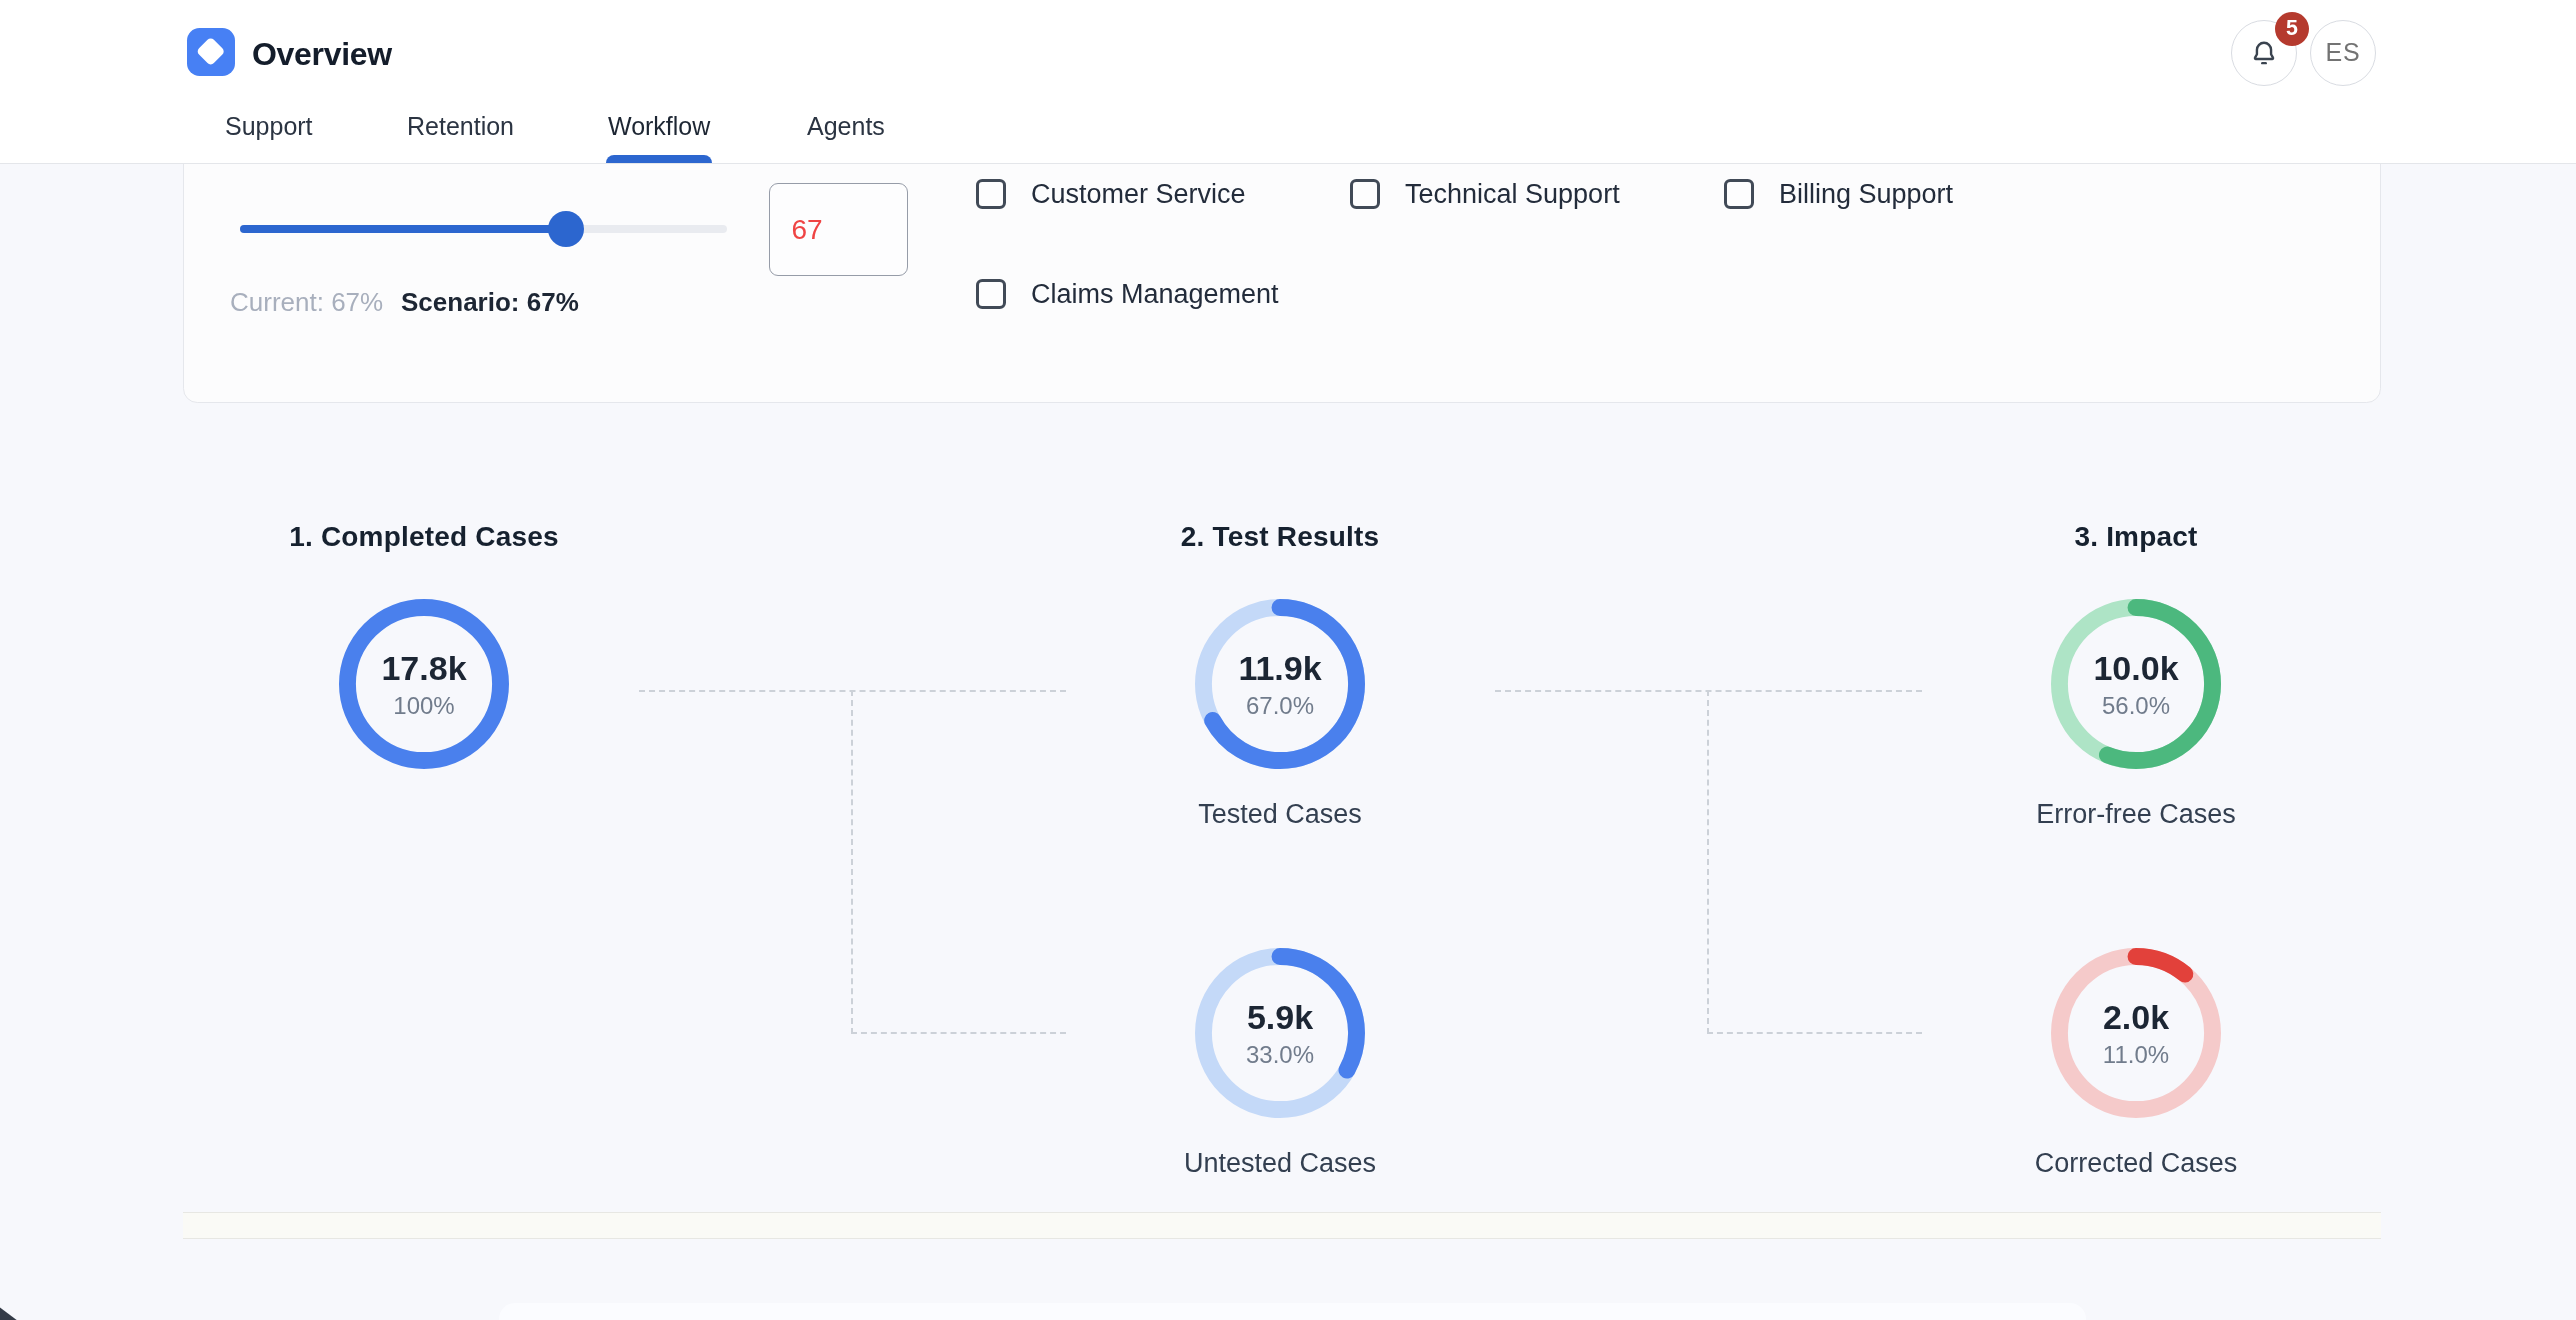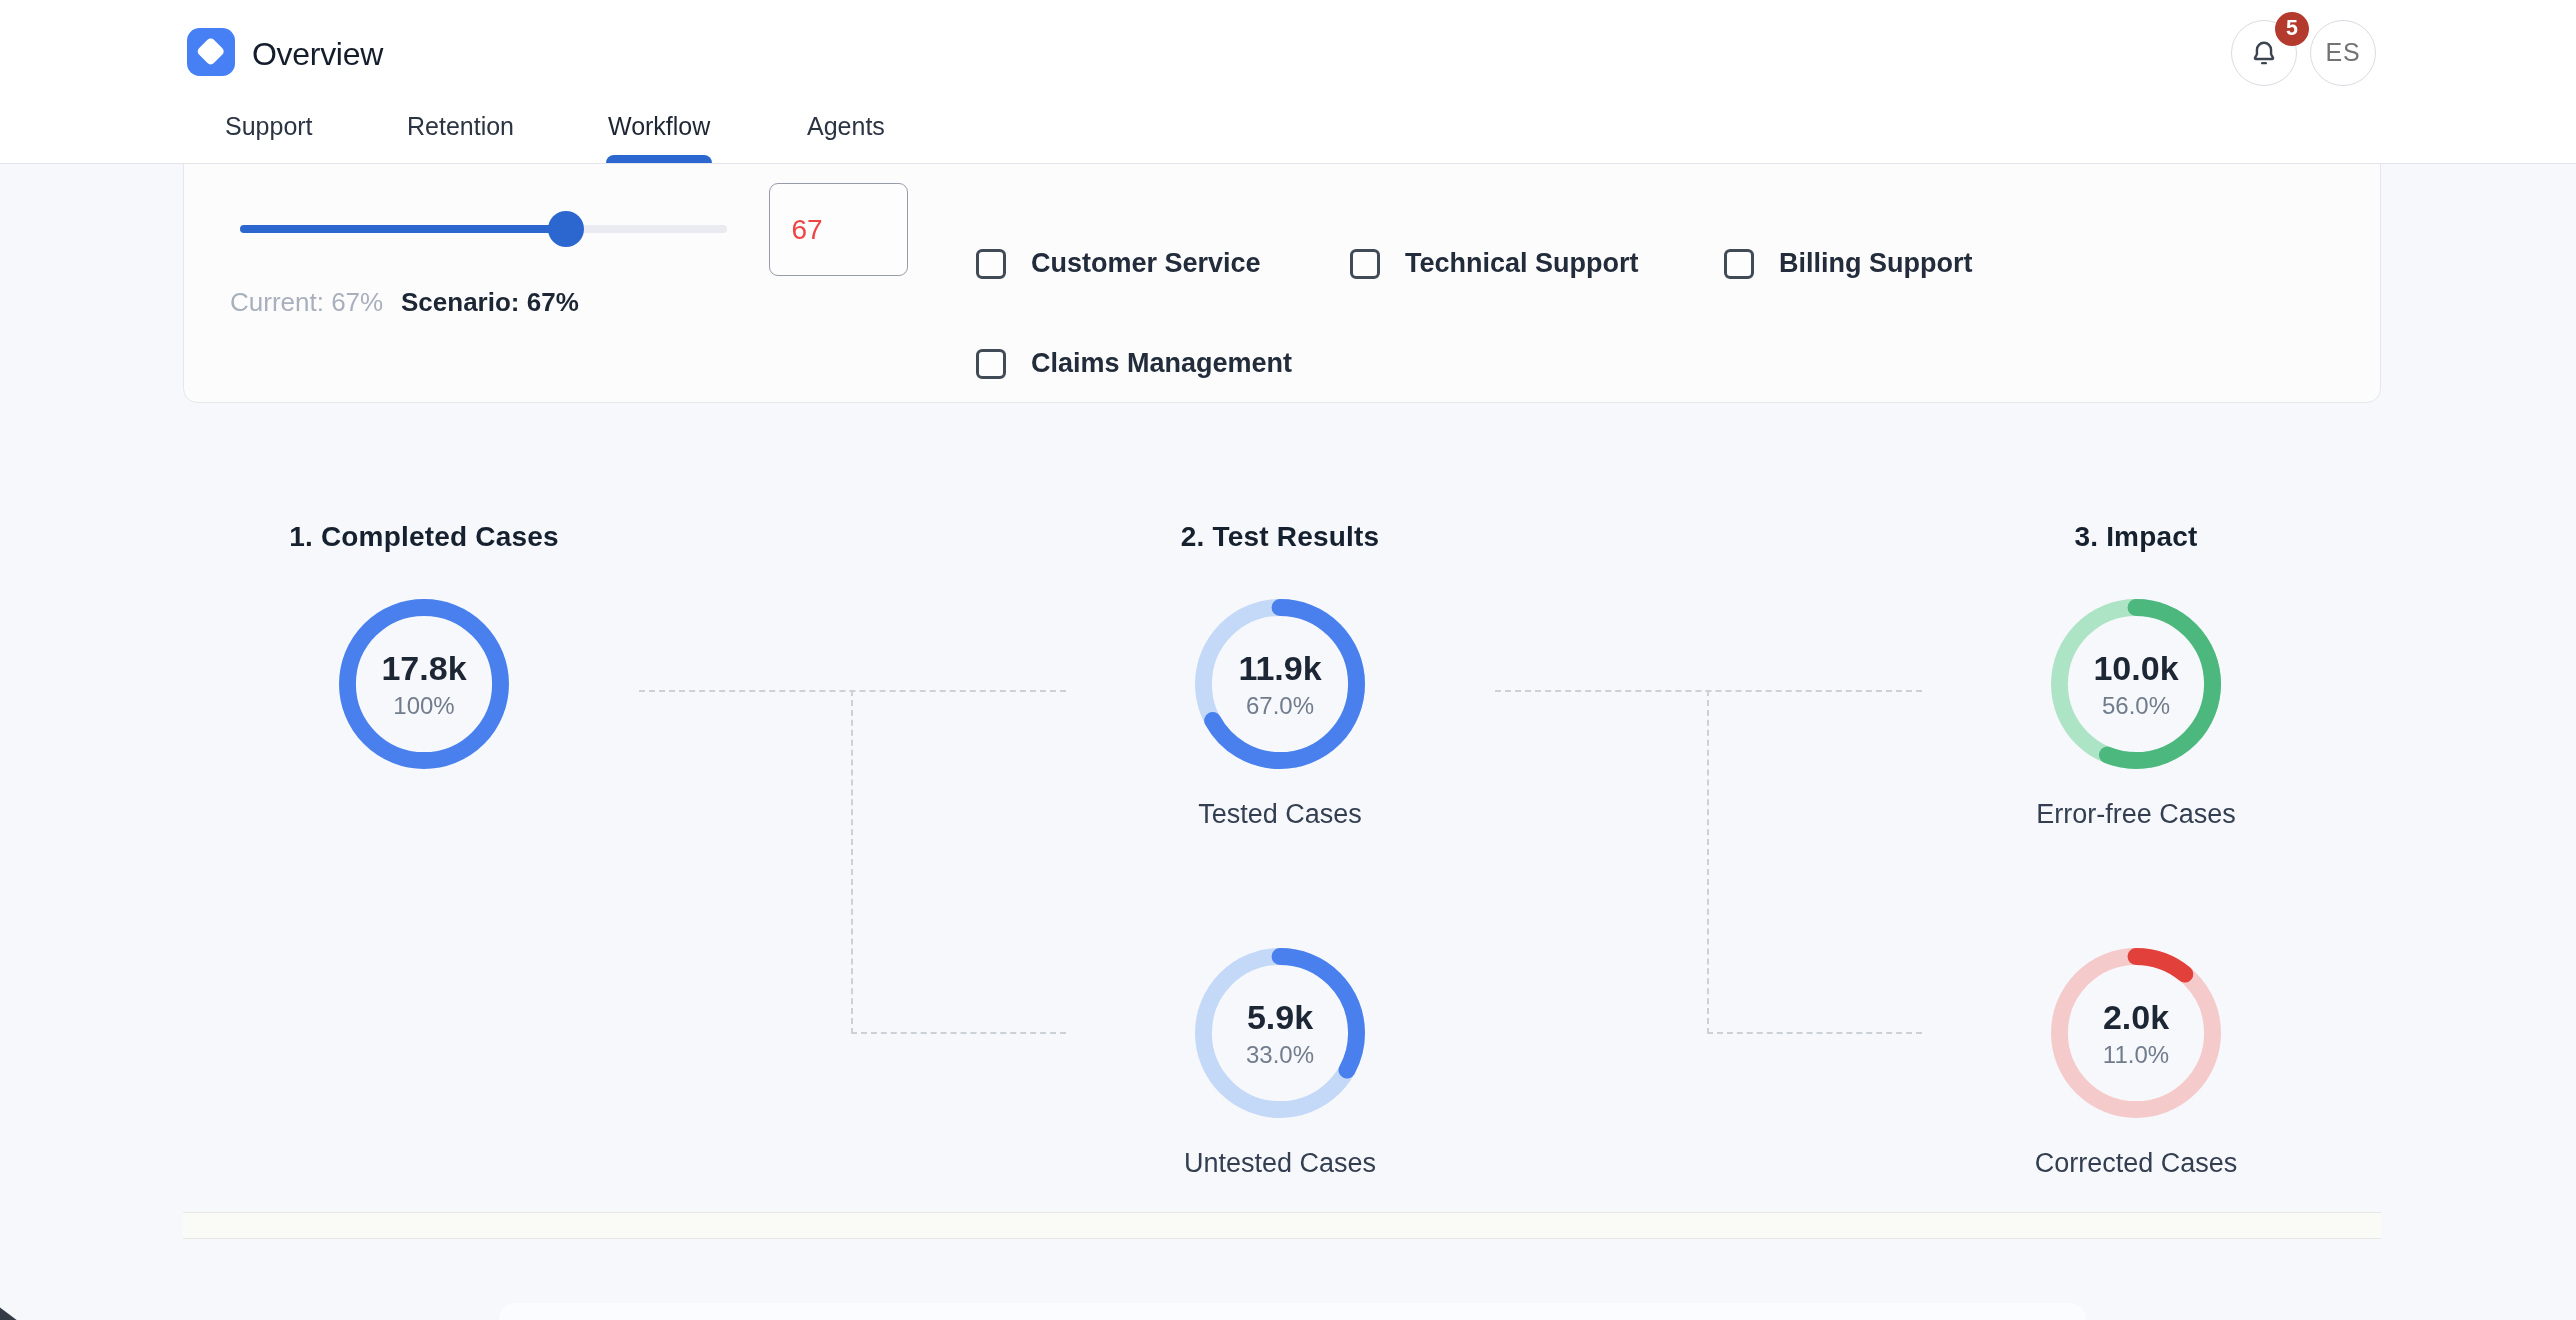--- a/index.html
+++ b/index.html
@@ -6,37 +6,37 @@
   body{
     width:2576px;height:1321px;position:relative;overflow:hidden;
     background:#f7f8fc;
     font-family:"Liberation Sans","DejaVu Sans",sans-serif;
     color:#232c3b;
   }
   
   .header{position:absolute;left:0;top:0;width:2576px;height:163px;background:#ffffff;border-bottom:1.8px solid #e4e6ea;z-index:10;}
   .logo{position:absolute;left:187px;top:28px;width:48px;height:48px;border-radius:12.5px;display:flex;align-items:center;justify-content:center;}
   .logo-diamond{width:21.4px;height:21.4px;background:#ffffff;border-radius:4.5px;transform:rotate(45deg);}
-  .app-title{position:absolute;left:252px;top:36px;font-size:32px;font-weight:400;color:#141d2b;letter-spacing:-0.3px;}
+  .app-title{position:absolute;left:252px;top:36px;font-size:32px;font-weight:700;color:#141d2b;letter-spacing:-0.3px;}
   .tab{position:absolute;top:89px;height:74px;display:flex;align-items:center;font-size:25px;color:#2b3442;cursor:pointer;}
   .tab.active{color:#1d2633;font-weight:500;}
   .tab-underline{position:absolute;left:-1.8px;right:-1.8px;bottom:0;height:8px;border-radius:8px 8px 0 0;}
   .icon-btn{position:absolute;top:19.6px;width:66px;height:66px;border-radius:50%;background:#ffffff;border:1.8px solid #d9dce2;box-sizing:border-box;display:flex;align-items:center;justify-content:center;}
   .badge{position:absolute;left:43px;top:-9px;width:34px;height:34px;border-radius:50%;display:flex;align-items:center;justify-content:center;color:#fff;font-size:21.4px;font-weight:700;}
   .avatar-txt{font-size:25px;color:#737373;letter-spacing:0.9px;text-align:center;}
   
   .card{position:absolute;left:183px;top:125px;width:2198px;height:278px;background:#fcfcfd;border:1.8px solid #e5e7ec;border-radius:14.3px;box-sizing:border-box;z-index:1;}
   .slider-track{position:absolute;left:240px;top:225px;width:487px;height:8px;border-radius:4.5px;background:#e9ebf0;z-index:2;}
   .slider-fill{position:absolute;left:0;top:0;height:8px;border-radius:4.5px;}
   .slider-thumb{position:absolute;top:-14.3px;width:36px;height:36px;border-radius:50%;cursor:pointer;}
   .scenario-input{position:absolute;left:769px;top:183px;width:139px;height:93px;box-sizing:border-box;background:#fdfdfe;border:1.8px solid #969ca8;border-radius:9px;font-size:28px;color:#ef4444;padding:0 0 0 21.4px;outline:none;z-index:2;font-family:inherit;}
   .current-label{position:absolute;left:230px;top:287px;font-size:26px;color:#a8afbd;z-index:2;}
   .scenario-label{position:absolute;left:401px;top:287px;font-size:26px;font-weight:600;color:#1d2634;z-index:2;}
   .cb-grid{position:absolute;left:976px;top:179px;display:grid;grid-template-columns:374px 374px 374px;grid-auto-rows:100px;z-index:2;}
-  .cb-item{display:flex;align-items:flex-end;gap:25px;font-weight:bold;}
+  .cb-item{display:flex;align-items:flex-start;gap:25px;}
   .cb-box{width:30px;height:30px;box-sizing:border-box;border:3.6px solid #414a57;border-radius:6.2px;background:#fdfdfe;cursor:pointer;flex:0 0 auto;}
   .cb-label{font-size:27px;color:#232c3b;white-space:nowrap;}
   
   .section-title{position:absolute;transform:translateX(-50%);font-size:28px;font-weight:700;color:#16212f;white-space:nowrap;letter-spacing:0.2px;}
   .ring{position:absolute;width:178px;height:178px;}
   .ring svg{position:absolute;left:0;top:0;}
   .ring-text{position:absolute;left:0;top:0;width:178px;height:178px;display:flex;flex-direction:column;align-items:center;justify-content:center;}
   .ring-value{font-size:34px;font-weight:700;color:#1c2634;line-height:1;}
   .ring-percent{font-size:24px;color:#717c8c;margin-top:9px;line-height:1;}
   .ring-label{position:absolute;transform:translateX(-50%);font-size:27px;color:#333f50;white-space:nowrap;}

